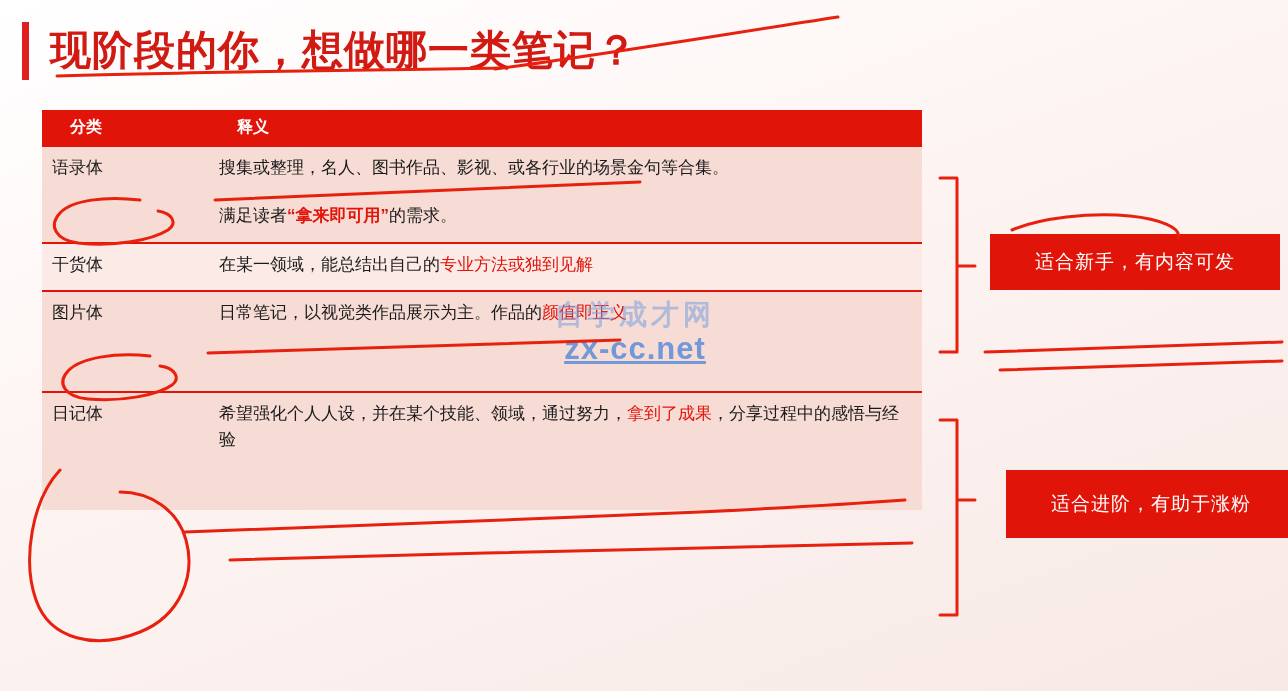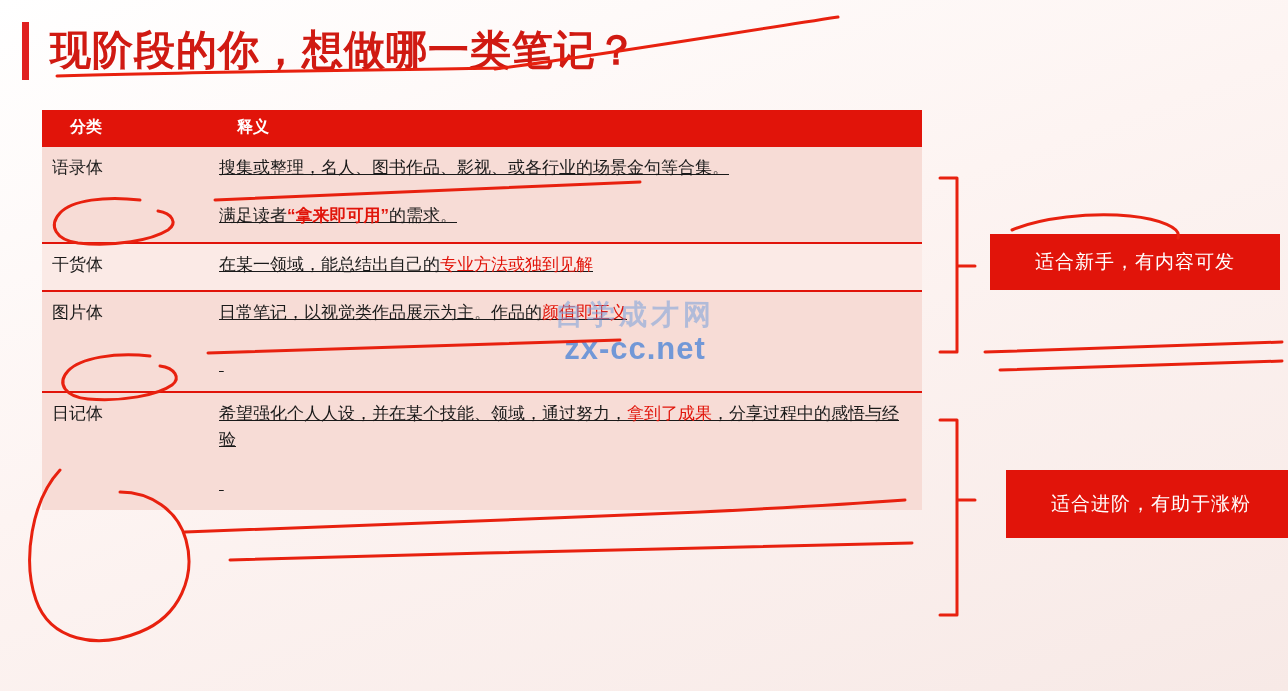--- a/index.html
+++ b/index.html
@@ -72,21 +72,21 @@
   }
   .tbl tr.row td { background: #f7dcd6; }
   .tbl tr.row.alt td { background: #fbeae6; }
   .cat {
     font-size: 25px;
     font-weight: normal;
     color: #111111;
     padding-top: 12px;
     white-space: nowrap;
   }
-  .desc p { margin: 0 0 4px 0; text-decoration: underline; }
+  .desc p { margin: 0 0 4px 0; }
   .desc p.second { margin-top: 22px; }
   .hl { color: #e1140a; font-weight: bold; }
   .hl2 { color: #e1140a; }
 
   
   .tag {
     position: absolute;
     background: #e1140a;
     color: #ffffff;
     font-size: 19px;
@@ -116,20 +116,21 @@
     font-weight: bold;
     color: rgba(120,160,220,0.55);
     letter-spacing: 4px;
     line-height: 1.1;
   }
   .wm .wm2 {
     font-size: 31px;
     font-weight: bold;
     color: rgba(90,140,215,0.85);
     letter-spacing: 1px;
+    text-decoration: underline;
   }
 
   
   .ink {
     position: absolute;
     left: 0; top: 0;
     width: 1288px; height: 691px;
     pointer-events: none;
   }
 </style>

